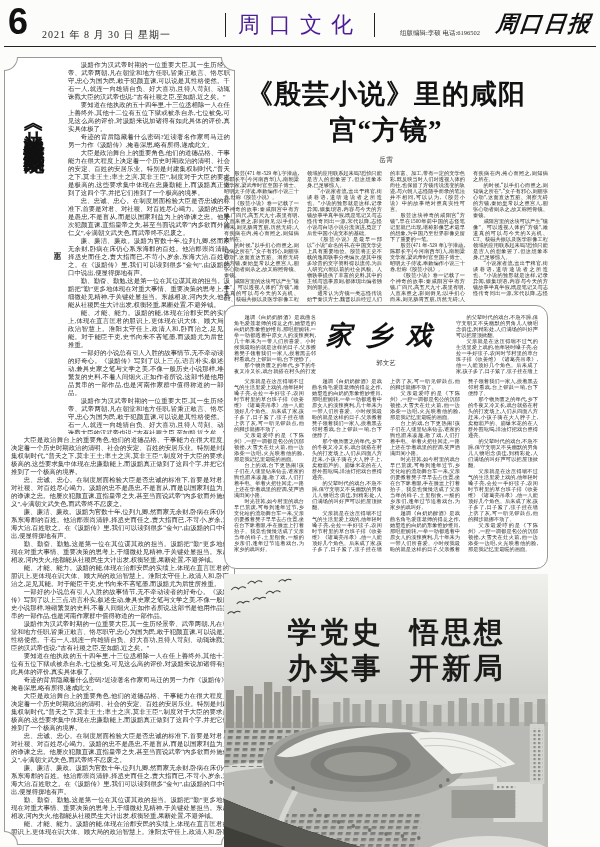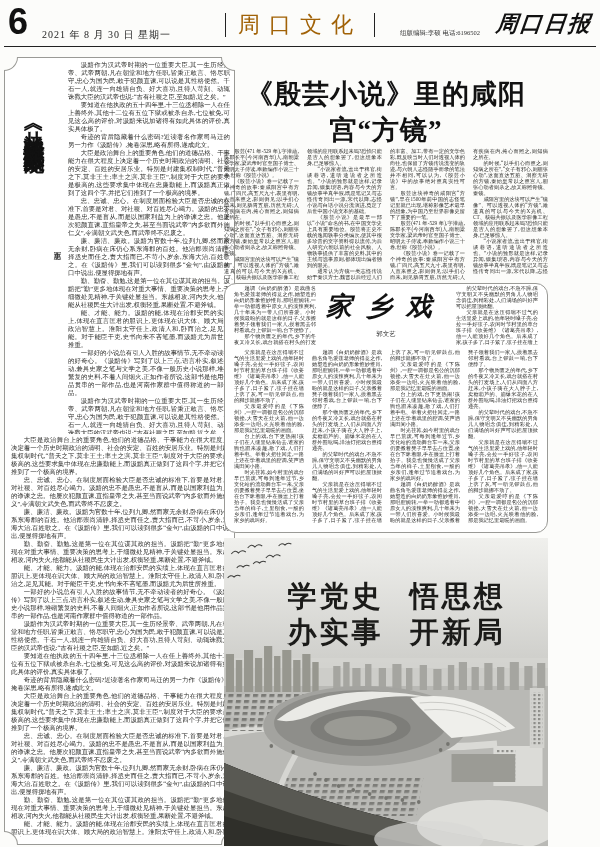--- a/index.html
+++ b/index.html
@@ -5,21 +5,21 @@
   html,body{margin:0;padding:0;background:#e9e9e6;}
   .page{position:relative;width:600px;height:847px;background:#fcfcfa;margin:0 auto;overflow:hidden;
         font-family:"Liberation Serif",serif;color:#222;}
   
   .pagenum{position:absolute;left:8px;top:1px;font-size:36px;font-weight:bold;
            font-family:"Liberation Sans",sans-serif;line-height:42px;color:#111;}
   .date{position:absolute;left:42px;top:28px;font-size:10px;letter-spacing:1px;color:#222;}
   .section-wrap{position:absolute;left:50%;top:10px;transform:translateX(-50%);
                 display:flex;align-items:center;gap:12px;}
   .section-bar{width:1px;height:24px;background:#222;}
-  .section-title{font-size:22px;letter-spacing:9px;font-weight:500;color:#a16207;}
+  .section-title{font-size:22px;letter-spacing:9px;font-weight:500;color:#4c1d95;}
   .editor{position:absolute;left:400px;top:29px;font-size:6.5px;color:#333;}
   .masthead{position:absolute;right:8px;top:9px;font-size:22px;font-weight:bold;font-style:italic;
             transform:skewX(-6deg);letter-spacing:2px;color:#111;}
   .rule{position:absolute;left:4px;right:4px;top:46px;height:1px;background:#222;}
   
   .ftext p{margin:0;text-indent:2em;text-align:justify;color:#2c2c2a;}
   
   .left-box{position:absolute;left:4px;top:57px;width:229px;height:786px;
             border:1px solid #9a9a96;background:#fff;}
   .corner{position:absolute;width:13px;height:13px;background:#fcfcfa;}
@@ -36,21 +36,21 @@
   .lb-text-a{flex:1;padding:3px 4px 0 5px;overflow:hidden;font-size:6.4px;line-height:8px;}
   .lb-text-b{height:401px;margin:2px 5px 0 6px;overflow:hidden;font-size:6.4px;line-height:8px;}
   
   .right-col{position:absolute;left:224px;top:56px;width:324px;height:789px;margin-top:16px;}
   .ma-title{margin:4px 0 0 0;text-align:center;font-size:27px;font-weight:bold;letter-spacing:1px;color:#111;}
   .ma-byline{text-align:center;font-size:7px;margin:7px 0 5px 0;color:#333;}
   .cols4{column-count:4;column-gap:8px;column-fill:auto;overflow:hidden;font-size:5.2px;line-height:6px;}
   .ma-cols{height:132px;}
   
   .opera-box{margin-top:3px;height:246px;border:1px solid #9a9a96;border-radius:12px;
-             padding:1px 9px;background:#fff;position:relative;}
+             padding:8px 9px;background:#fff;position:relative;}
   .ob-row1{display:flex;gap:8px;height:60px;}
   .ob-colL,.ob-colR{width:82px;flex:none;overflow:hidden;font-size:5.2px;line-height:6px;}
   .ob-title-zone{flex:1;text-align:center;padding-top:4px;}
   .ob-title{margin:0;font-size:26px;font-weight:bold;font-style:italic;letter-spacing:14px;color:#111;}
   .ob-byline{font-size:6.5px;margin-top:6px;color:#333;}
   .ob-cols{margin-top:4px;height:176px;}
   
   .photo{margin:5px 0 0 0;position:relative;height:308px;overflow:hidden;background:#cfcfcb;}
   .photo svg{position:absolute;inset:0;width:100%;height:100%;}
   .slogan{position:absolute;top:40px;left:0;width:100%;text-align:center;padding-left:21px;box-sizing:border-box;
@@ -113,20 +113,21 @@
         <p>廉、廉洁、廉政。汲黯为官数十年,位列九卿,然而家无余财,卧病在床仍心系东海郡的百姓。他治郡崇尚清静,择丞史而任之,责大指而已,不苛小,岁余,东海大治,百姓歌之。在《汲黯传》里,我们可以读到很多“金句”,由汲黯的口中说出,便显得掷地有声。</p>
         <p>勤、勤奋、勤勉,这是第一位在其位谋其政的担当。汲黯把“勤”更多地体现在对重大事情、重要决策的思考上,于细微处见精神,于关键处显担当。东越相攻,河内失火,他都能从社稷民生大计出发,权衡轻重,果断处置,不避斧钺。</p>
         <p>能、才能、能力。汲黯的能,体现在治郡安民的实绩上,体现在直言匡君的胆识上,更体现在识大体、顾大局的政治智慧上。淮阳太守任上,政清人和,卧而治之,足见其能。对于能臣干吏,史书向来不吝笔墨,而汲黯尤为后世所推重。</p>
       </div>
   </section>
 
   <section class="right-col">
 
     <article>
       <h1 class="ma-title">《殷芸小说》里的咸阳宫“方镜”</h1>
+      <div class="ma-byline">岳霄</div>
       <div class="cols4 ma-cols ftext">
           <p>殷芸(471 年-529 年),字灌蔬,陈郡长平(今河南西华)人,南朝梁文学家,梁武帝时官至国子博士、昭明太子侍读,奉敕编作小说三十卷,世称《殷芸小说》。</p>
           <p>《殷芸小说》卷一记载了一个神奇的故事:秦咸阳宫中有方镜,广四尺,高五尺九寸,表里有明,人直来照之,影则倒见;以手扪心而来,则见肠胃五脏,历然无碍;人有疾病在内,掩心而照之,则知病之所在。</p>
           <p>的时候,“以手扪心而照之,则知病之所在”,“女子有邪心,则胆张心动”,这面直达五脏、洞察无碍的方镜,秦始皇常以之照宫人,胆张心动者则杀之,故又称照骨镜、秦镜。</p>
           <p>咸阳宫里的这块可以产生“镜像”、可以透视人体的“方镜”,难道真的可以与今天的X光机、CT、核磁共振以及医学影像工程领域的应用联系起来吗?恐怕只能是古人的想象罢了,但这想象本身,已足够惊人。</p>
           <p>“小说家者流,盖出于稗官,街谈巷语,道听途说者之所造也。”小说的雏形就是这样,记录异闻,缀集琐语,内容与今天的方镜故事半真半假,既是笔记又与志怪传奇同出一源,宋代以降,志怪小说与白话小说分流演进,奠定了后世中国小说文本的基础。</p>
           <p>《殷芸小说》是最早一部以“小说”命名的书,在中国文学史上具有重要地位。殷芸将正史不载的逸闻轶事分类编次,使其中很多珍贵的文字资料得以流传,为后人研究六朝以前的社会风貌、人物轶事提供了丰富的史料,其中的主线与选事原则,都体现出编者独到的眼光。</p>
           <p>通常认为方镜一类志怪传说始于秦汉方士,魏晋以后经过人们的丰富、加工,带有一定的文学色彩,既反映当时人们对透视人体的向往,也保留了方镜传说流变的轨迹,与六朝人志怪随手而录的笔法并不相同,可以认为,《殷芸小说》中的故事绝对照真实性可言。</p>
           <p>殷芸这块神奇的咸阳宫“方镜”,早在1500年前中国的志怪笔记里就已出现,堪称影像艺术最早的想象,为中国乃至世界影像史留下了重要的一笔。</p>
           <p>殷芸(471 年-529 年),字灌蔬,陈郡长平(今河南西华)人,南朝梁文学家,梁武帝时官至国子博士、昭明太子侍读,奉敕编作小说三十卷,世称《殷芸小说》。</p>

